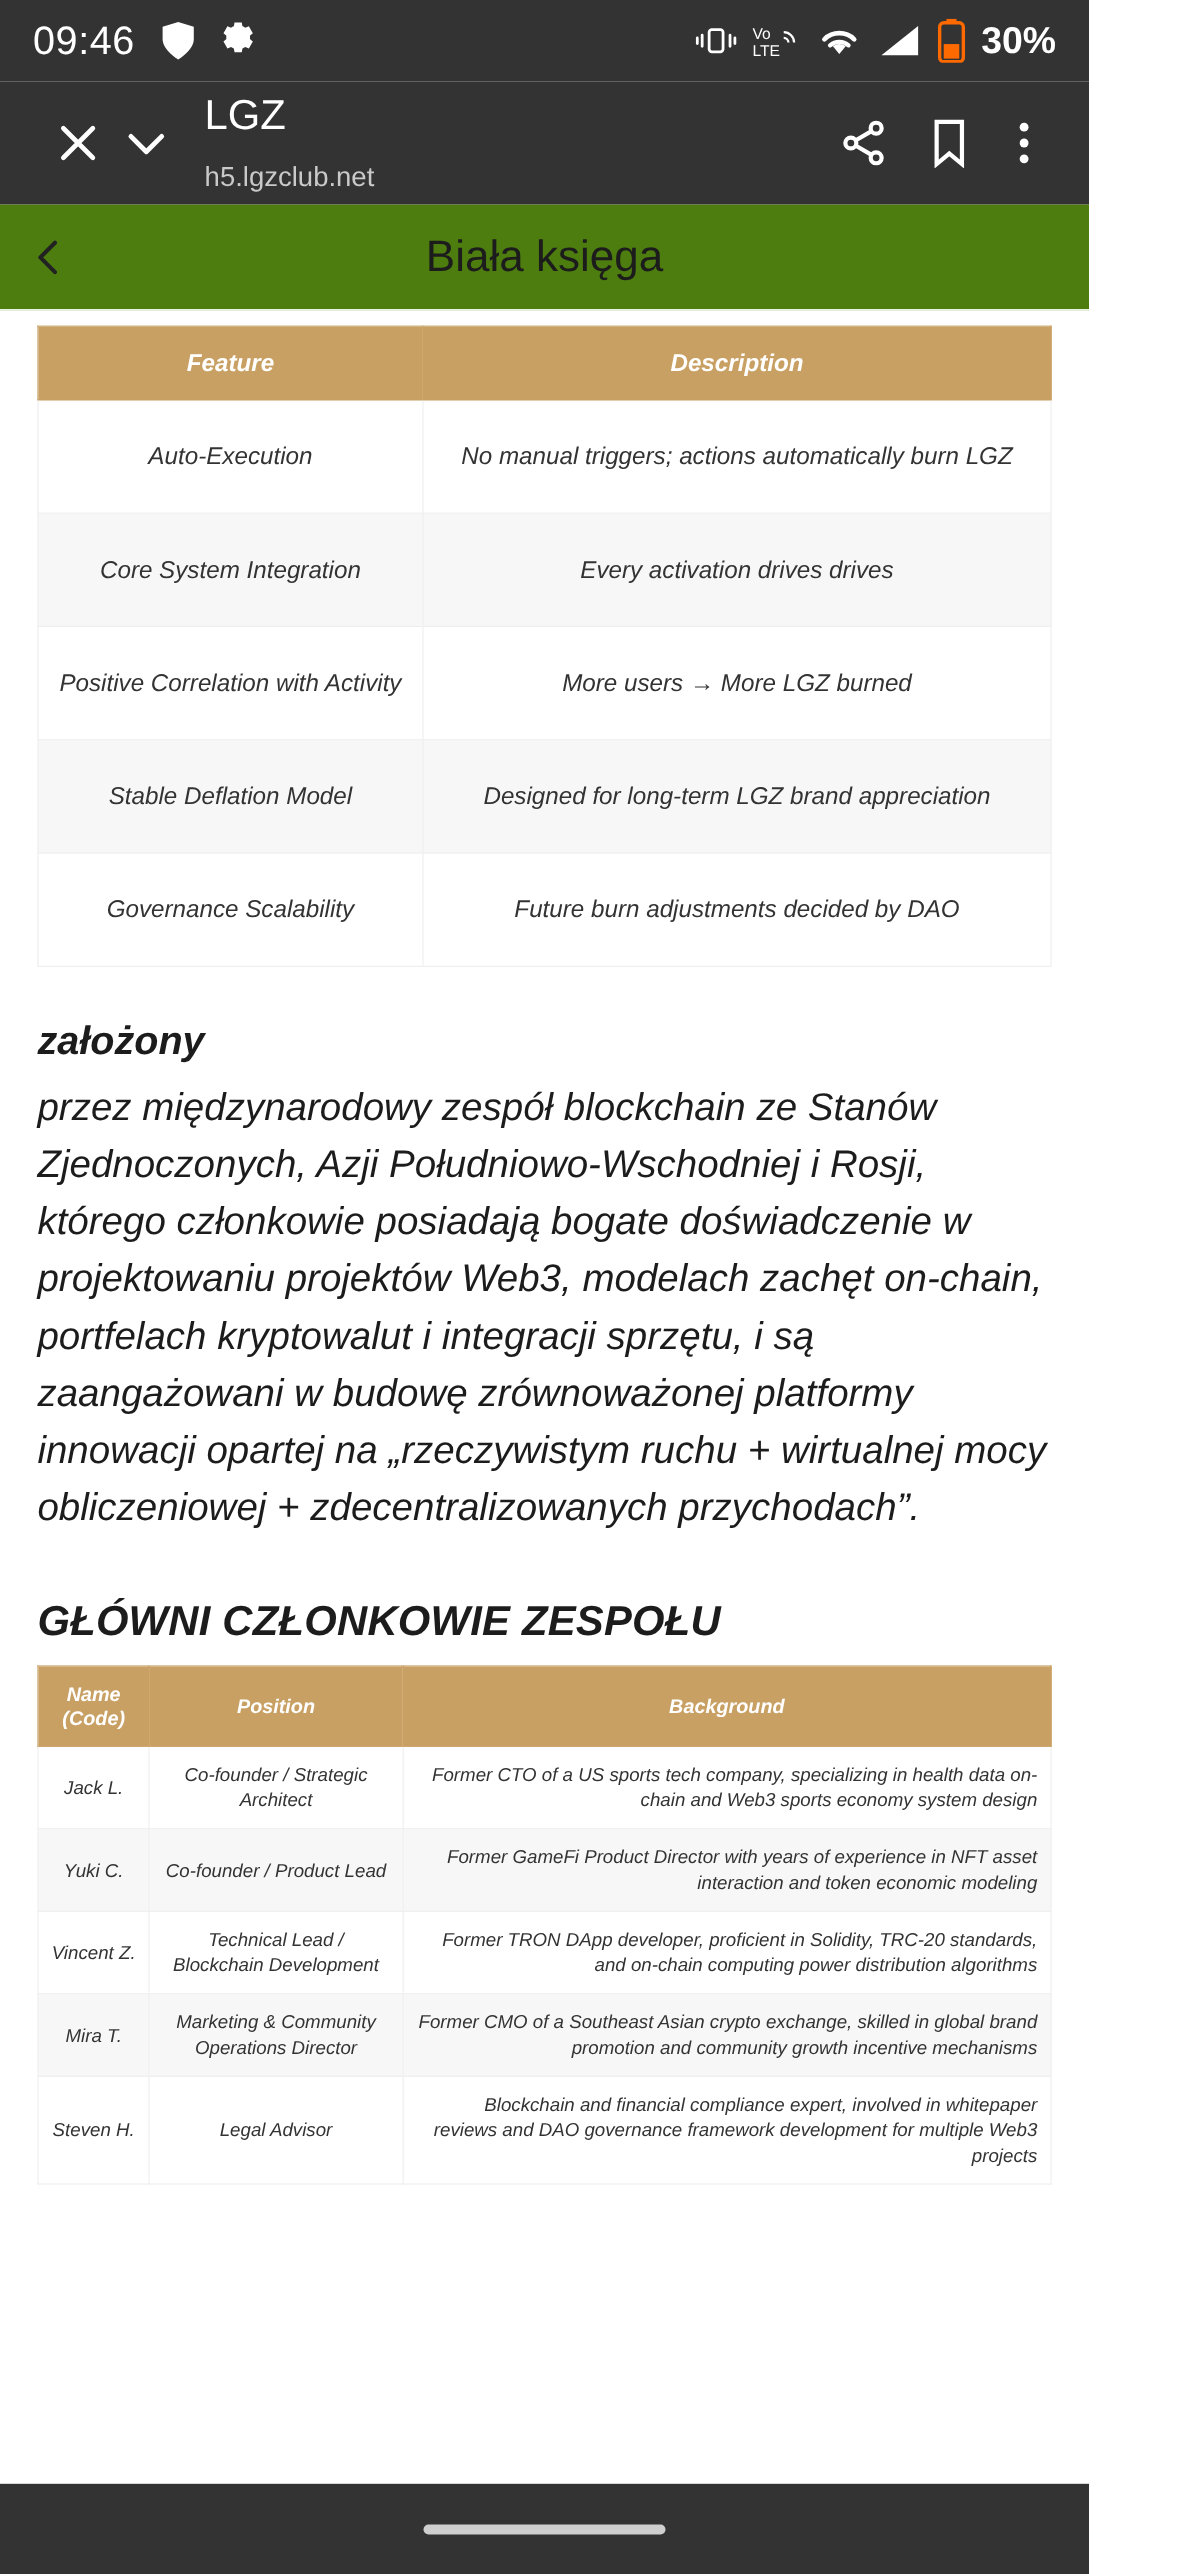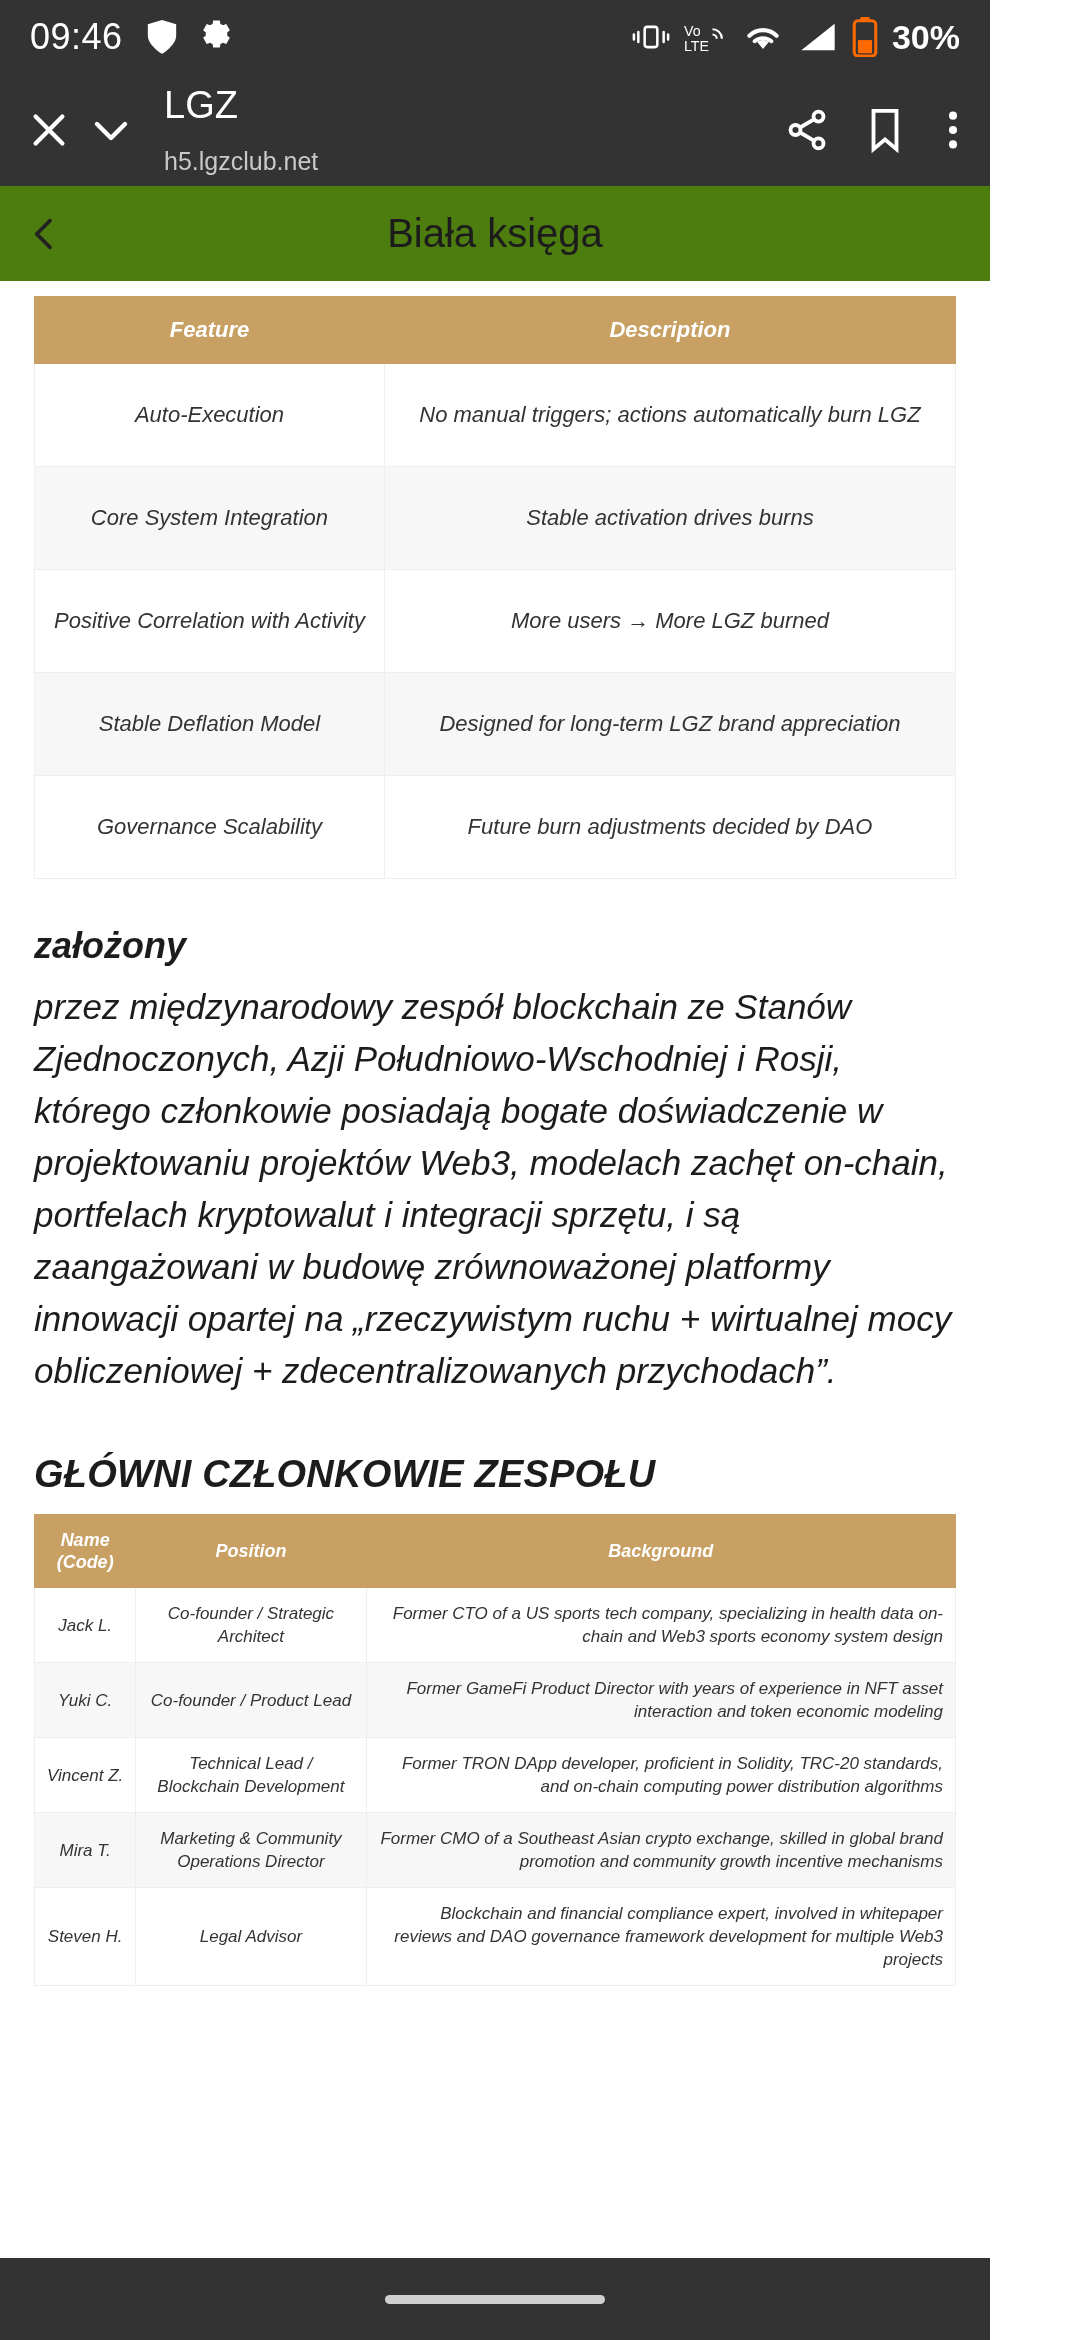--- a/index.html
+++ b/index.html
@@ -20,21 +20,21 @@
   .sb-time { font-size: 36px; letter-spacing: 0.5px; }
   .sb-left-icons { display: flex; align-items: center; gap: 18px; margin-left: 22px; }
   .sb-spacer { flex: 1 1 auto; }
   .sb-right { display: flex; align-items: center; gap: 14px; }
   .sb-batt-text { font-size: 34px; font-weight: bold; }
   .glyph { display: inline-flex; align-items: center; justify-content: center; }
 
   
   .chrome {
     height: 112px; background: #333333; color: #fff;
-    display: flex; align-items: center; padding: 0 18px;
+    display: flex; align-items: center; padding: 0 40px;
     flex: 0 0 auto;
   }
   .chrome-btn { width: 62px; height: 62px; display: flex; align-items: center; justify-content: center; }
   .chrome-titlewrap { margin-left: 22px; display: flex; flex-direction: column; justify-content: center; }
   .chrome-title { font-size: 38px; line-height: 44px; }
   .chrome-url { font-size: 25px; color: #c9c9c9; line-height: 32px; margin-top: 18px; }
   .chrome-right { margin-left: auto; display: flex; align-items: center; gap: 34px; padding-right: 6px; }
 
   
   .page-header {
@@ -223,21 +223,21 @@
           <th>Description</th>
         </tr>
       </thead>
       <tbody>
         <tr>
           <td>Auto-Execution</td>
           <td>No manual triggers; actions automatically burn LGZ</td>
         </tr>
         <tr>
           <td>Core System Integration</td>
-          <td>Stable activation drives burns</td>
+          <td>Every activation drives drives</td>
         </tr>
         <tr>
           <td>Positive Correlation with Activity</td>
           <td>More users → More LGZ burned</td>
         </tr>
         <tr>
           <td>Stable Deflation Model</td>
           <td>Designed for long-term LGZ brand appreciation</td>
         </tr>
         <tr>

